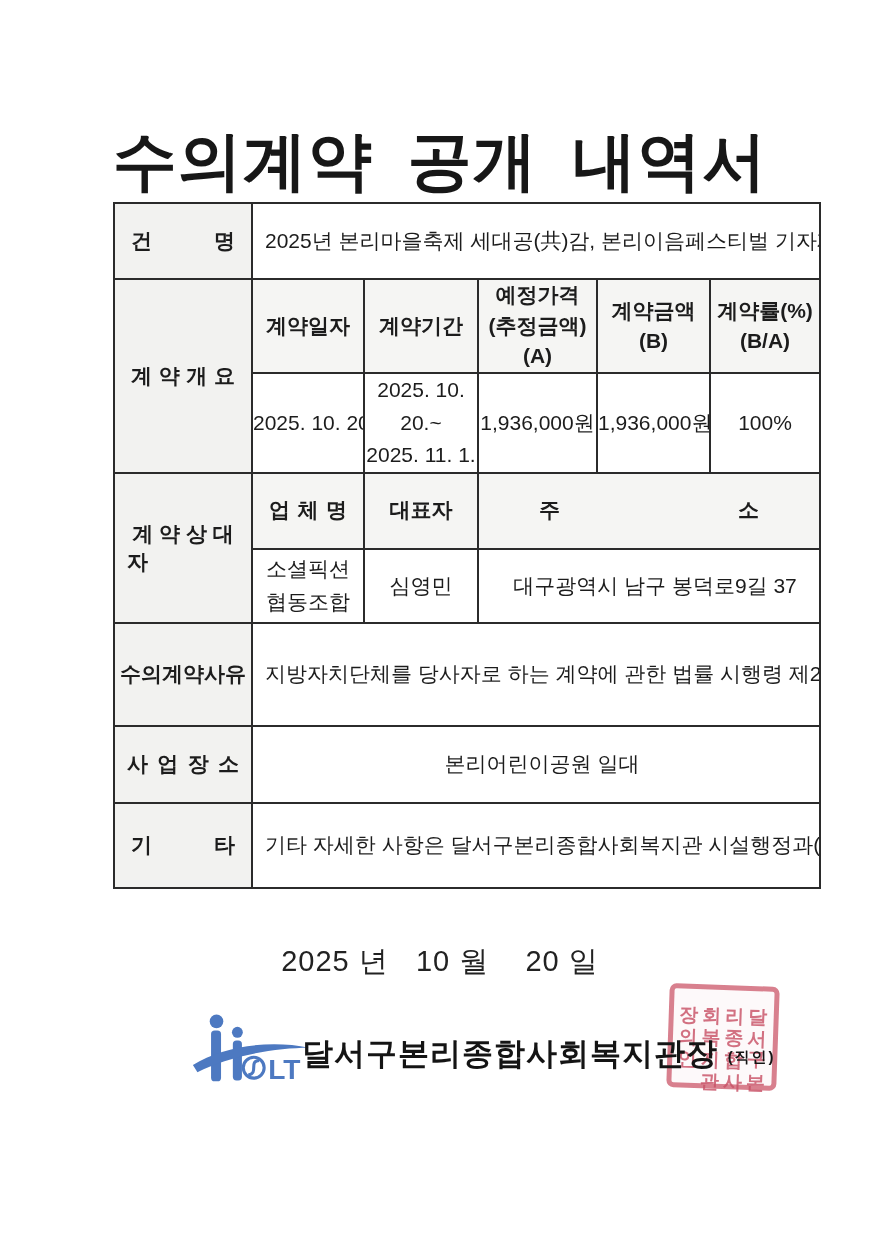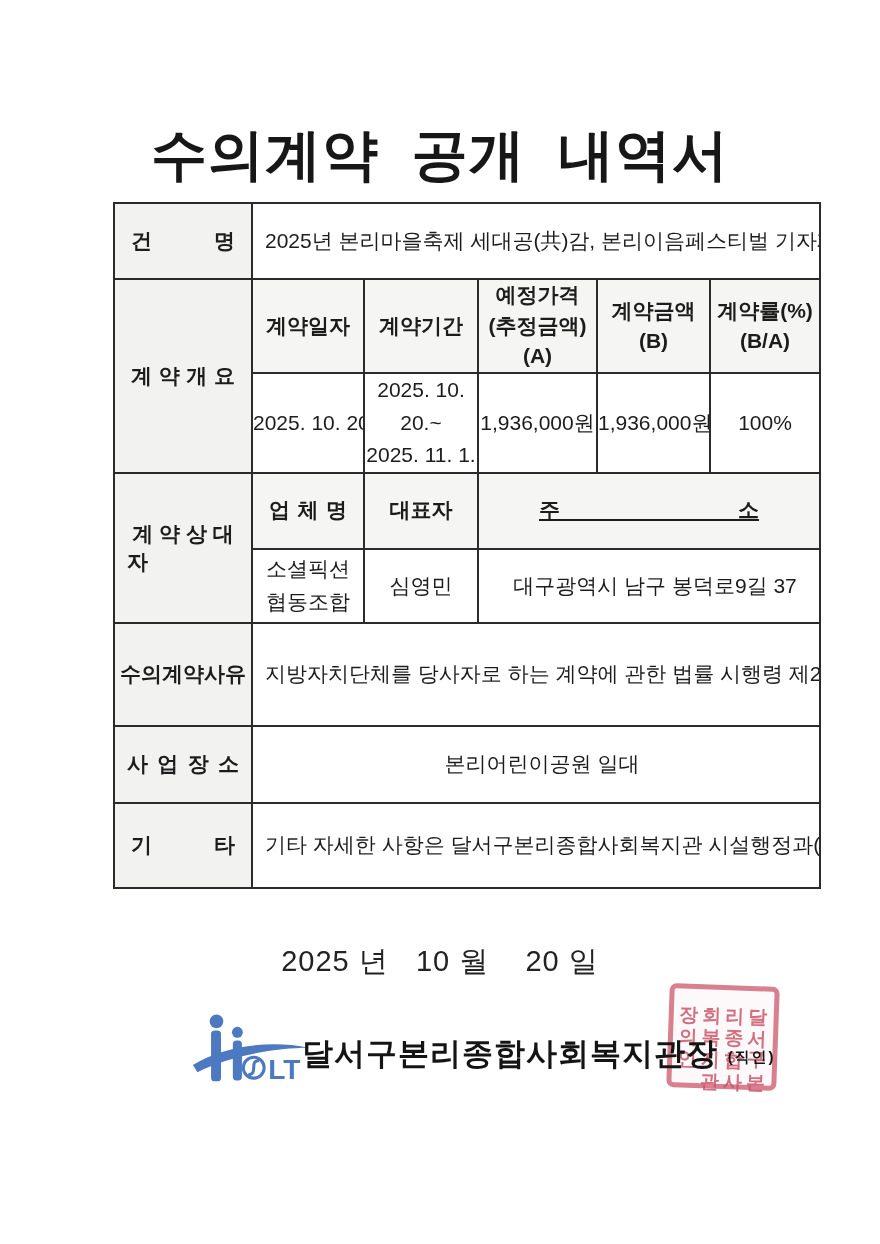--- a/index.html
+++ b/index.html
@@ -4,36 +4,36 @@
 <style>
   * { margin:0; padding:0; box-sizing:border-box; }
   html,body { background:#e8e8e8; }
   .page {
     position:relative; width:880px; height:1244px; background:#ffffff;
     font-family:"Liberation Sans", sans-serif; color:#1c1c1c; overflow:hidden;
     margin:0 auto;
   }
   .doc-title {
     position:absolute; top:118px; left:0; width:880px; text-align:center;
-    font-size:56px; font-weight:800; letter-spacing:1px; word-spacing:16px; color:#171717;
+    font-size:64px; font-weight:800; letter-spacing:1px; word-spacing:16px; color:#171717;
   }
   table.doc-table {
     position:absolute; left:113px; top:202px; width:706px;
     border-collapse:collapse; table-layout:fixed;
   }
   table.doc-table td {
     border:2px solid #2b2b2b; vertical-align:middle; text-align:center;
     font-size:21px; color:#1c1c1c; overflow:hidden;
   }
   td.lbl { background:#f2f2f0; font-weight:700; font-size:23px; }
   td.hdr { background:#f5f5f3; font-weight:700; font-size:21px; white-space:pre-line; line-height:1.45; }
   .spread { text-align:justify; text-align-last:justify; }
   .pad12 { padding:15px 12px; }
   .pad16 { padding:0 16px; }
-  .pad60 { padding:12px 60px;text-decoration:underline; }
+  .pad60 { padding:12px 60px; }
   td.val { background:#ffffff; }
   .pre { white-space:pre-line; line-height:1.55;margin-top:40px; }
   .left { text-align:left; padding-left:12px; }
   .nowrap { white-space:nowrap; }
   .fs18 { font-size:18px; }
   .fs19 { font-size:19px; }
   .fs20 { font-size:20px; }
   .r1 { height:76px;padding-left:8px; } .r2 { height:94px; } .r3 { height:75px; }
   .r4 { height:76px; } .r5 { height:74px;padding-left:8px; } .r6 { height:103px; }
   .r7 { height:77px;margin-left:37px; } .r8 { height:85px; }

